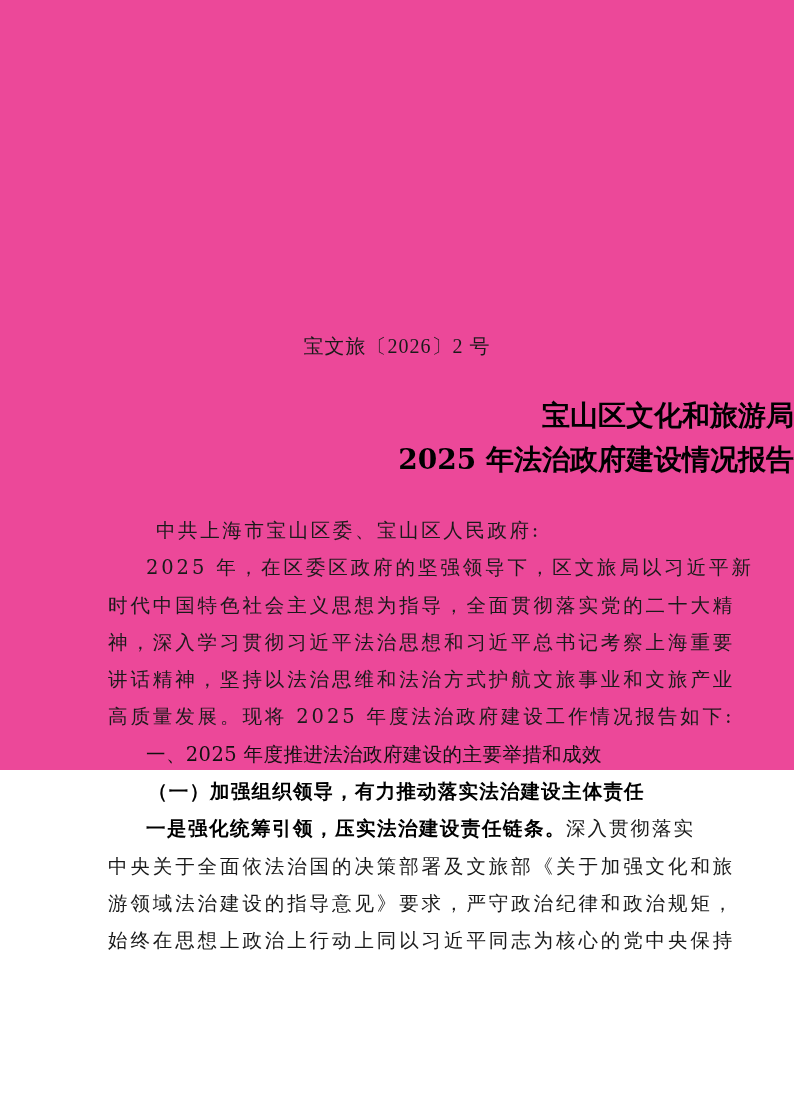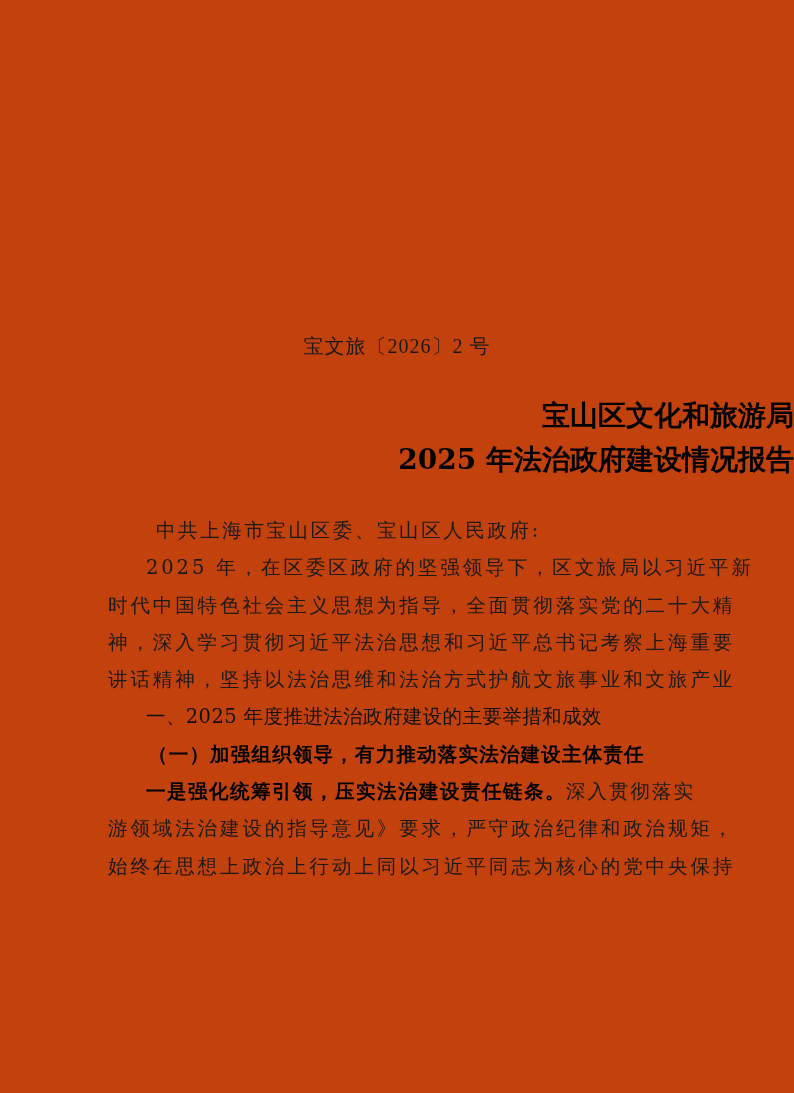--- a/index.html
+++ b/index.html
@@ -12,22 +12,22 @@
       height: 1093px;
       position: relative;
       overflow: hidden;
       font-family: "DejaVu Serif", "Liberation Serif", serif;
       color: #111111;
     }
     .page {
       position: absolute;
       left: 0; top: 0;
       width: 794px;
-      height: 1093px;
-      background: #c2410c;
+      height: 770px;
+      background: #ec4899;
     }
     .doc-number {
       position: absolute;
       top: 333px;
       left: 0;
       width: 794px;
       text-align: center;
       font-size: 20px;
       line-height: 26px;
       letter-spacing: 1px;
@@ -80,23 +80,25 @@
   <div class="title l1">宝山区文化和旅游局</div>
   <div class="title l2">2025 年法治政府建设情况报告</div>
 
   <div class="body">
     <div class="line salutation">中共上海市宝山区委、宝山区人民政府:</div>
 
     <div class="line indent">2025 年，在区委区政府的坚强领导下，区文旅局以习近平新</div>
     <div class="line">时代中国特色社会主义思想为指导，全面贯彻落实党的二十大精</div>
     <div class="line">神，深入学习贯彻习近平法治思想和习近平总书记考察上海重要</div>
     <div class="line">讲话精神，坚持以法治思维和法治方式护航文旅事业和文旅产业</div>
+    <div class="line noj">高质量发展。现将 2025 年度法治政府建设工作情况报告如下:</div>
 
     <div class="line h1">一、2025 年度推进法治政府建设的主要举措和成效</div>
 
     <div class="line h2">（一）加强组织领导，有力推动落实法治建设主体责任</div>
 
     <div class="line indent noj" style="letter-spacing:2px;"><span class="bold">一是强化统筹引领，压实法治建设责任链条。</span><span>深入贯彻落实</span></div>
+    <div class="line">中央关于全面依法治国的决策部署及文旅部《关于加强文化和旅</div>
     <div class="line">游领域法治建设的指导意见》要求，严守政治纪律和政治规矩，</div>
     <div class="line">始终在思想上政治上行动上同以习近平同志为核心的党中央保持</div>
   </div>
 
 </div>
 
 </body></html>

